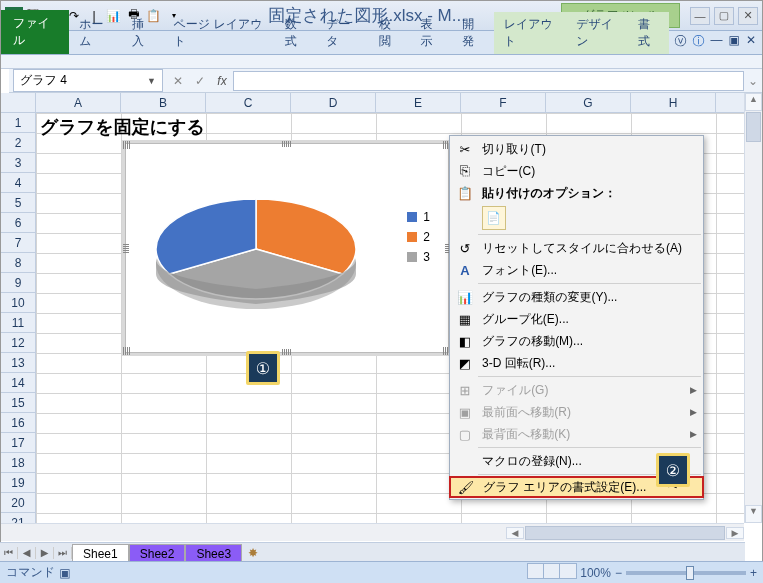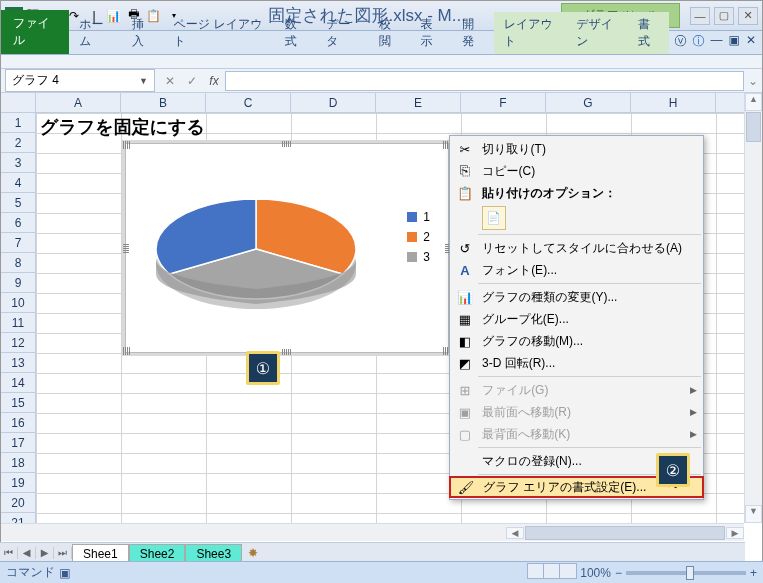--- a/index.html
+++ b/index.html
@@ -18,21 +18,21 @@
 .ribbon-tabs { height: 24px; background: #dbe6f4; display: flex; align-items: flex-end; border-bottom: 1px solid #9db4d3; }
 .ribbon-tabs .tab { padding: 4px 10px; color: #2a4a7a; cursor: pointer; }
 .ribbon-tabs .tab.file { background: #187c2a; color: #fff; padding: 5px 12px; }
 .ribbon-tabs .spacer { flex: 1; }
 .ribbon-tabs .ctx-tabs { display: flex; background: #d4e8cc; }
 .ribbon-tabs .help { padding: 4px 6px; color: #2a4a7a; display: flex; gap: 6px; }
 
 .ribbon-body { height: 14px; background: #eef3fa; border-bottom: 1px solid #c0cde0; display:flex; align-items:center; justify-content:flex-end; padding:0 6px; color:#888;}
 
 
-.formula-row { height: 24px; display: flex; align-items: center; border-bottom: 1px solid #c4d0e0; background: #eef3fa; }
+.formula-row { height: 24px; display: flex; align-items: center; border-bottom: 1px solid #c4d0e0; background: #eef3fa; margin-left: 8px; }
 .namebox { width: 150px; padding: 2px 6px; background: #fff; border: 1px solid #b0c0d8; margin: 0 4px; display:flex; justify-content:space-between; align-items:center;}
 .namebox .dd { color:#555; font-size:9px; }
 .fbtn { width: 22px; text-align: center; color: #888; }
 .fx { width: 22px; text-align: center; font-style: italic; color: #555; }
 .fbar { flex: 1; background: #fff; border: 1px solid #b0c0d8; height: 20px; padding: 2px; }
 .expand { width:18px; text-align:center; color:#888; }
 
 
 .grid-area { position: relative; height: 448px; display: flex; background:#fff; }
 .corner { width: 35px; height: 20px; background: #e8eef7; border-right: 1px solid #c0cde0; border-bottom: 1px solid #c0cde0; }
@@ -82,21 +82,21 @@
 .ctxmenu .paste-opt { padding-left: 32px; display:flex; height:28px; align-items:center;}
 .ctxmenu .paste-opt .pbtn { width:24px; height:24px; border:1px solid #d0c080; background:#fef6da; display:inline-flex; align-items:center; justify-content:center;}
 .ctxmenu .highlight-red { outline: 2px solid #c62020; outline-offset: -1px; }
 .ctxmenu .cursor { position:absolute; right:24px; bottom:3px; font-size:14px; transform:rotate(-20deg);}
 
 
 .sheet-tabs { height: 20px; position: absolute; bottom: 21px; left: 0; right: 18px; background: #e2e8f1; display: flex; align-items: center; border-top:1px solid #c0cde0;}
 .sheet-tabs .nav { display: flex; }
 .sheet-tabs .nav span { width: 18px; text-align: center; color: #666; font-size: 10px; border-right:1px solid #ccc;}
 .sheet-tabs .tab { padding: 2px 10px; background: #fff; border: 1px solid #aaa; border-bottom: none; margin-top:1px; }
-.sheet-tabs .tab.inactive { background: #5eead4; }
+.sheet-tabs .tab.inactive { background: #8b5cf6; }
 .sheet-tabs .new { padding: 0 6px; color:#ab7d3a; }
 
 
 .statusbar { position: absolute; bottom: 0; left: 0; right: 0; height: 22px; background: #cfe0f4; border-top: 1px solid #9db4d3; display: flex; align-items: center; padding: 0 6px; gap: 4px; color:#3a5a8a;}
 .statusbar .spacer { flex: 1; }
 .statusbar .views span { display:inline-block; width:18px; height:16px; border:1px solid #9db4d3; background:#e8eef7; margin:0 -1px;}
 .statusbar .slider { width: 120px; height: 4px; background: #9db4d3; position: relative; }
 .statusbar .slider .t { position:absolute; left:50%; top:-5px; width:8px; height:14px; background:#e8eef7; border:1px solid #6a8ab0;}
 </style>
 </head>

